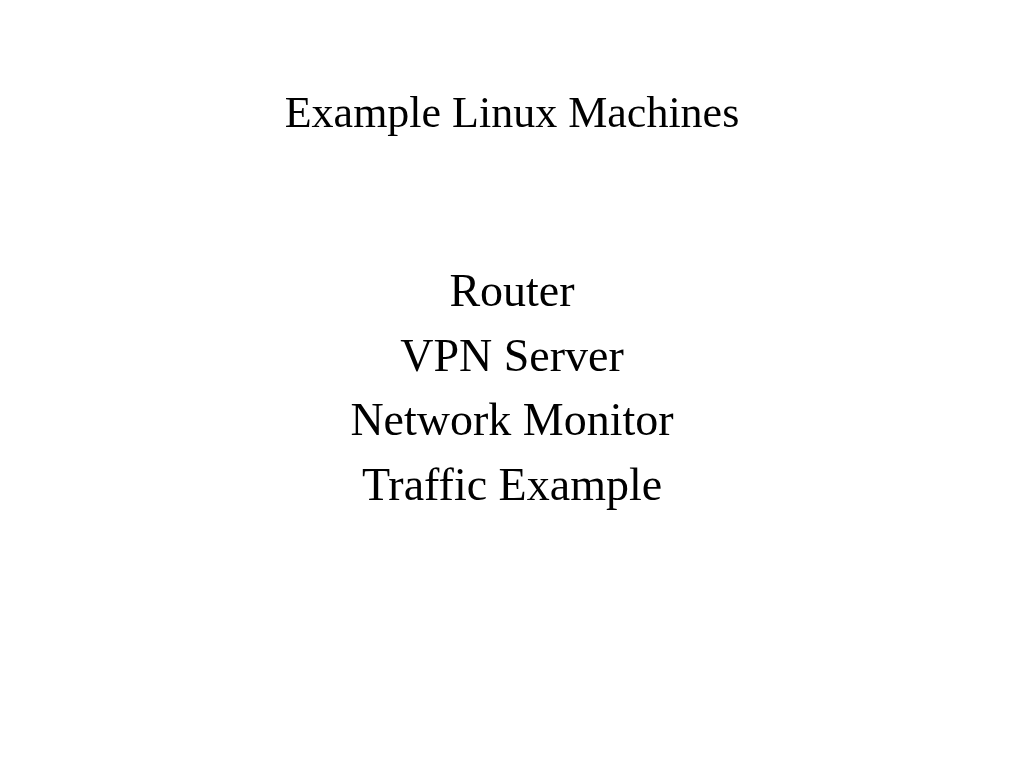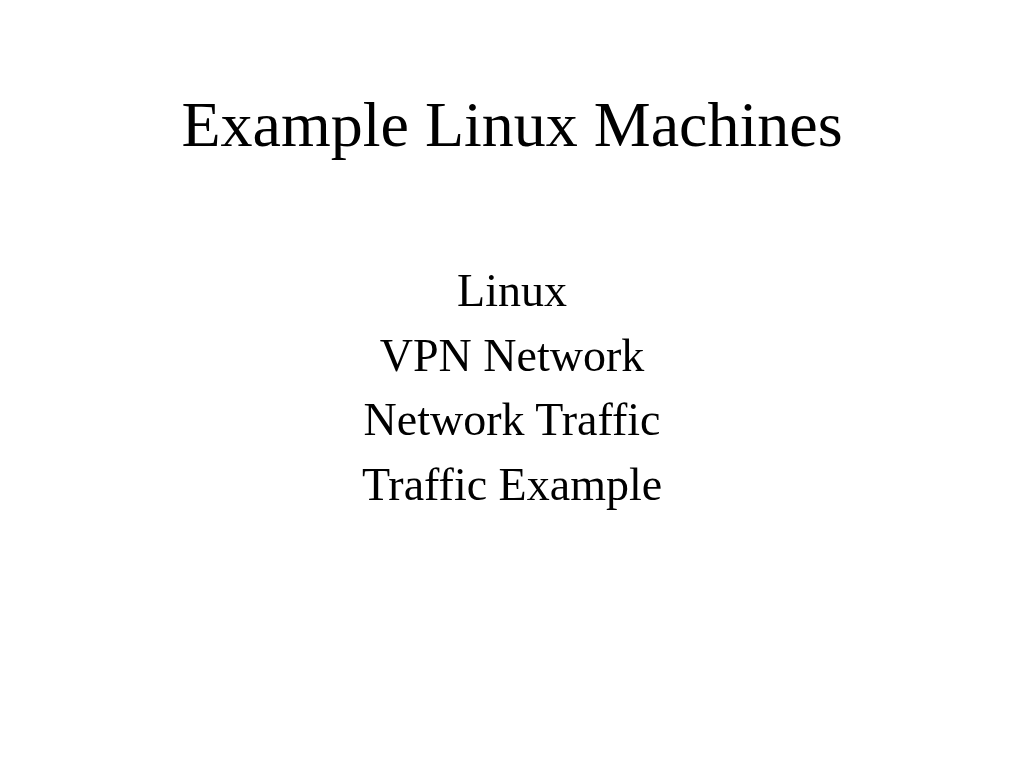--- a/index.html
+++ b/index.html
@@ -21,21 +21,21 @@
   }
   .slide-title {
     position: absolute;
     top: 87px;
     left: 0;
     right: 0;
     margin: 0;
     text-align: center;
     font-family: "Liberation Serif", "DejaVu Serif", serif;
     font-weight: normal;
-    font-size: 64px;
+    font-size: 44px;
     line-height: 1.2;
     color: #000000;
   }
   .machine-list {
     position: absolute;
     top: 259px;
     left: 0;
     right: 0;
     text-align: center;
     font-family: "Liberation Serif", "DejaVu Serif", serif;
@@ -52,23 +52,23 @@
   }
 </style>
 </head>
 <body>
 
 <div class="slide">
 
   <h1 class="slide-title">Example Linux Machines</h1>
 
   <div class="machine-list">
-    <div class="list-line">Linux</div>
-    <div class="list-line">VPN Network</div>
-    <div class="list-line">Network Traffic</div>
+    <div class="list-line">Router</div>
+    <div class="list-line">VPN Server</div>
+    <div class="list-line">Network Monitor</div>
     <div class="list-line">Traffic Example</div>
   </div>
 
   <div class="footer">
 
     
 
     
 
     

